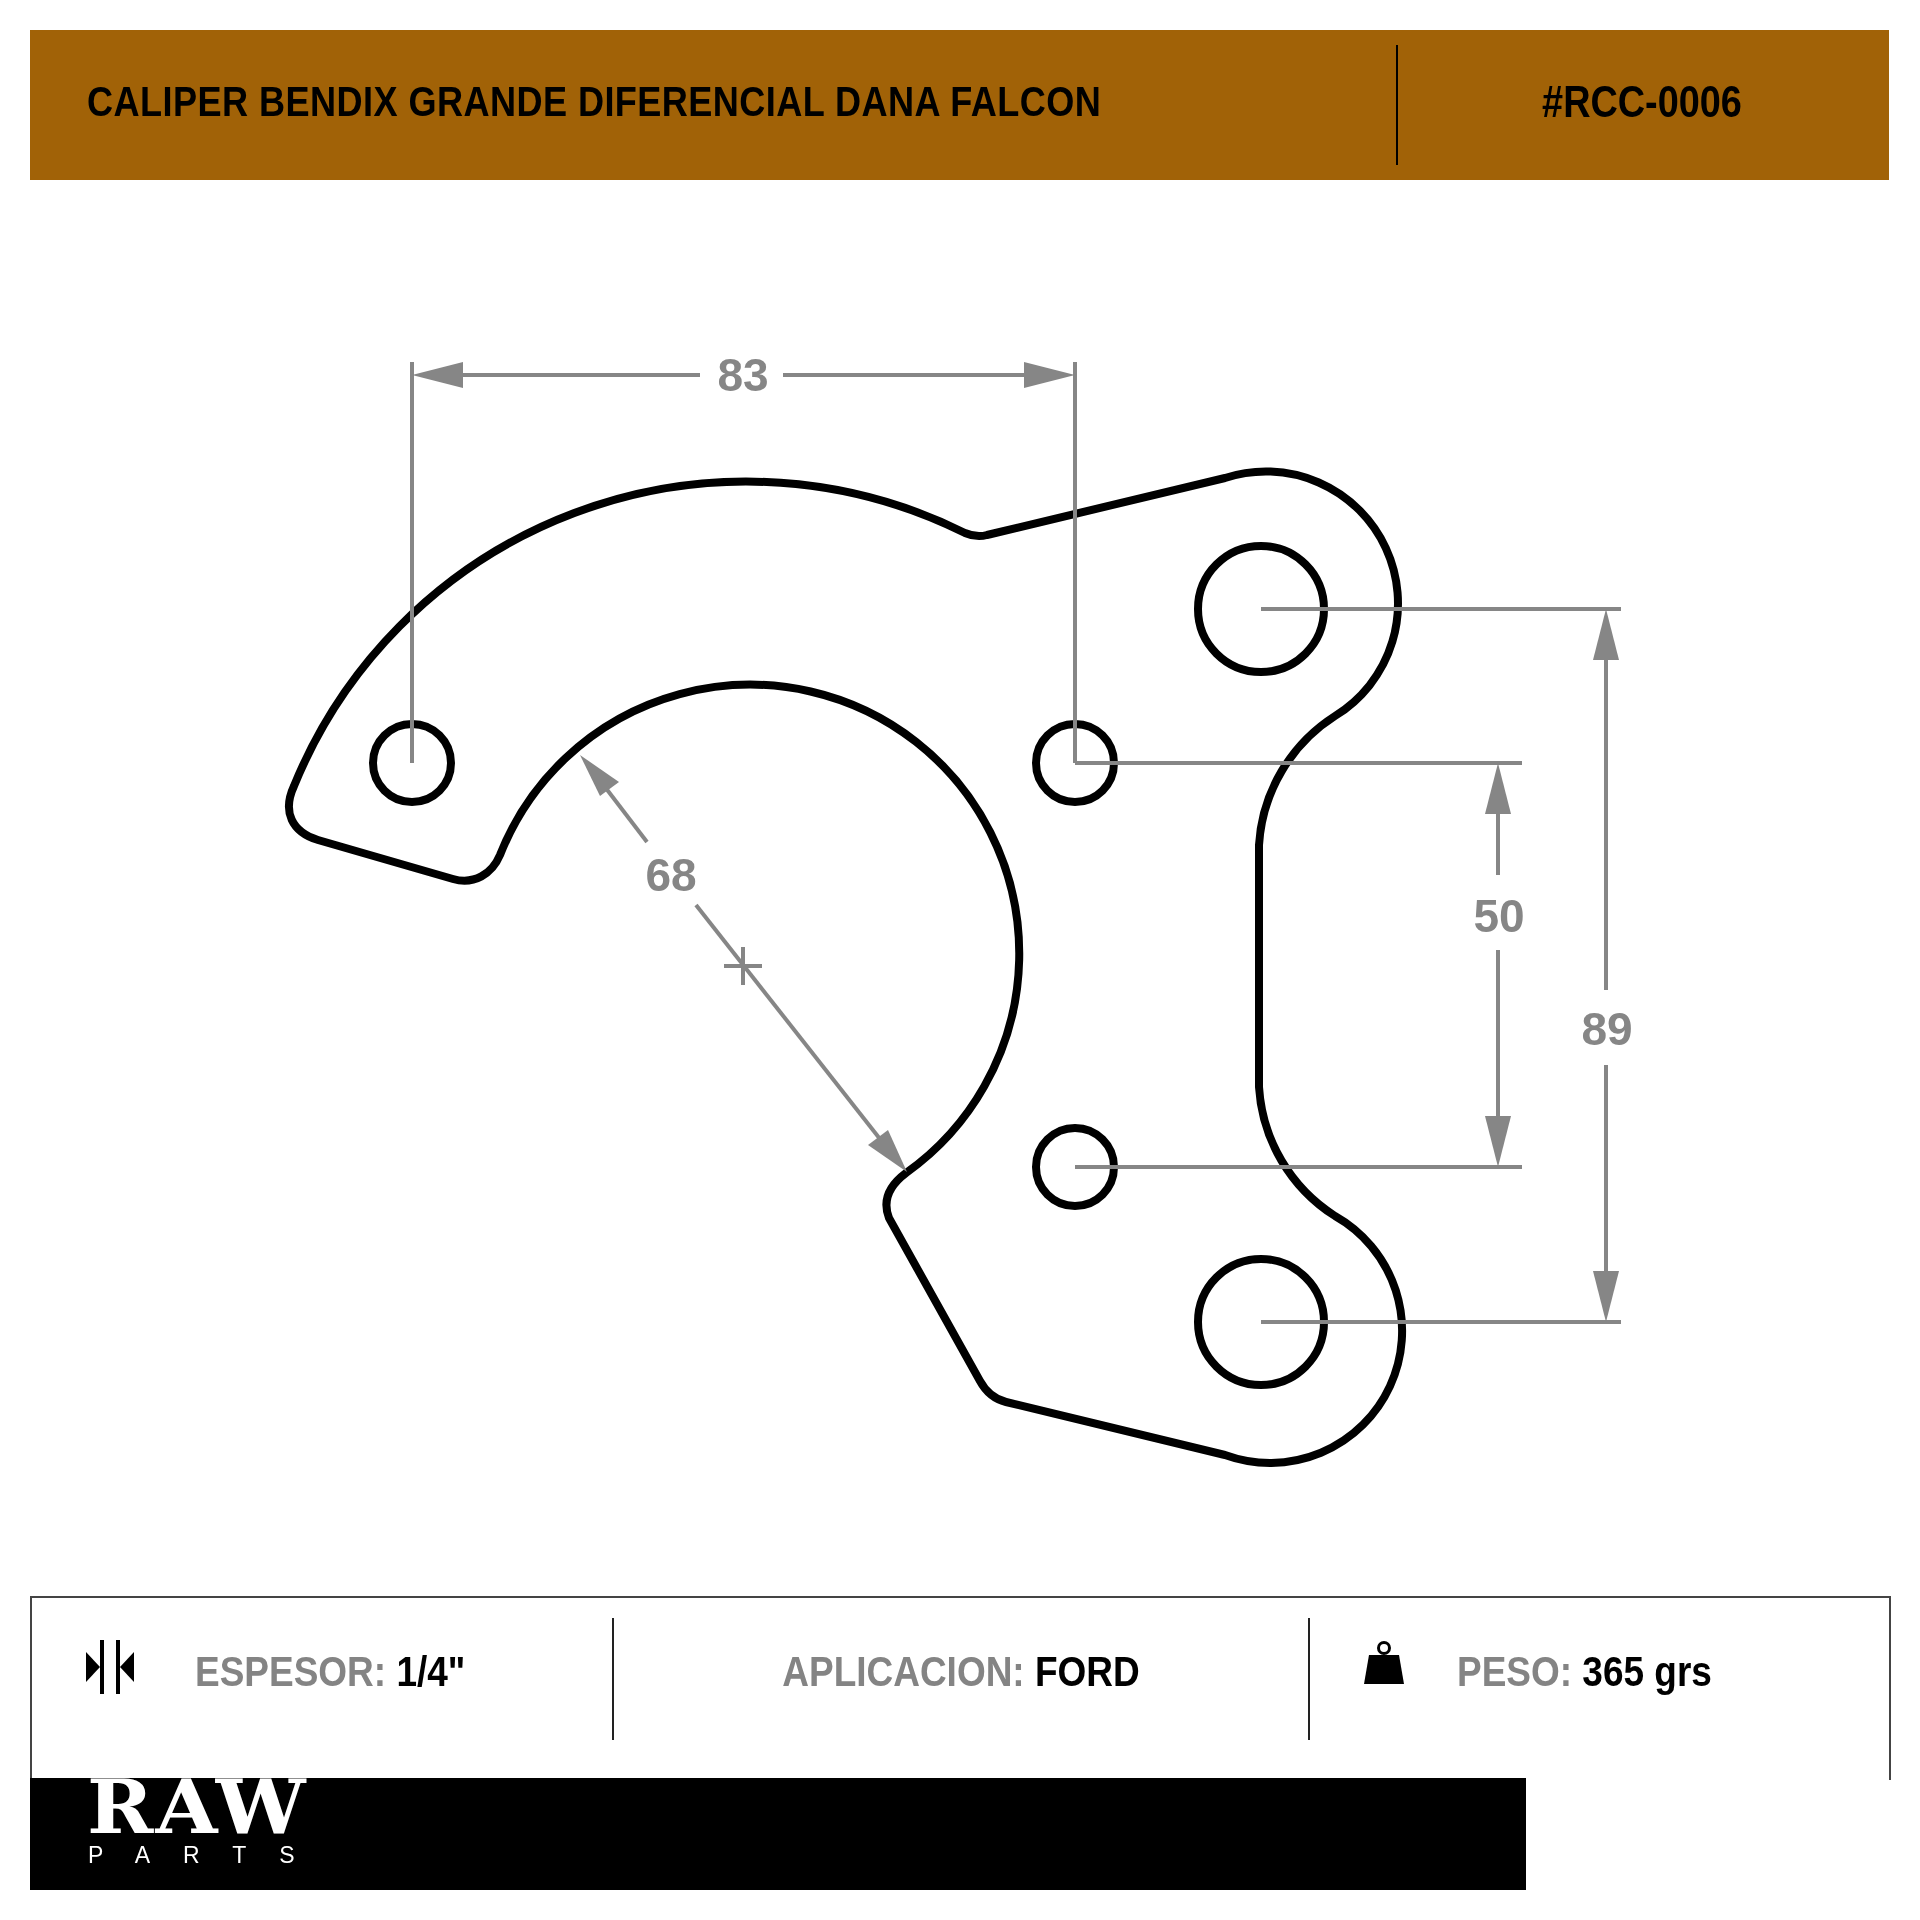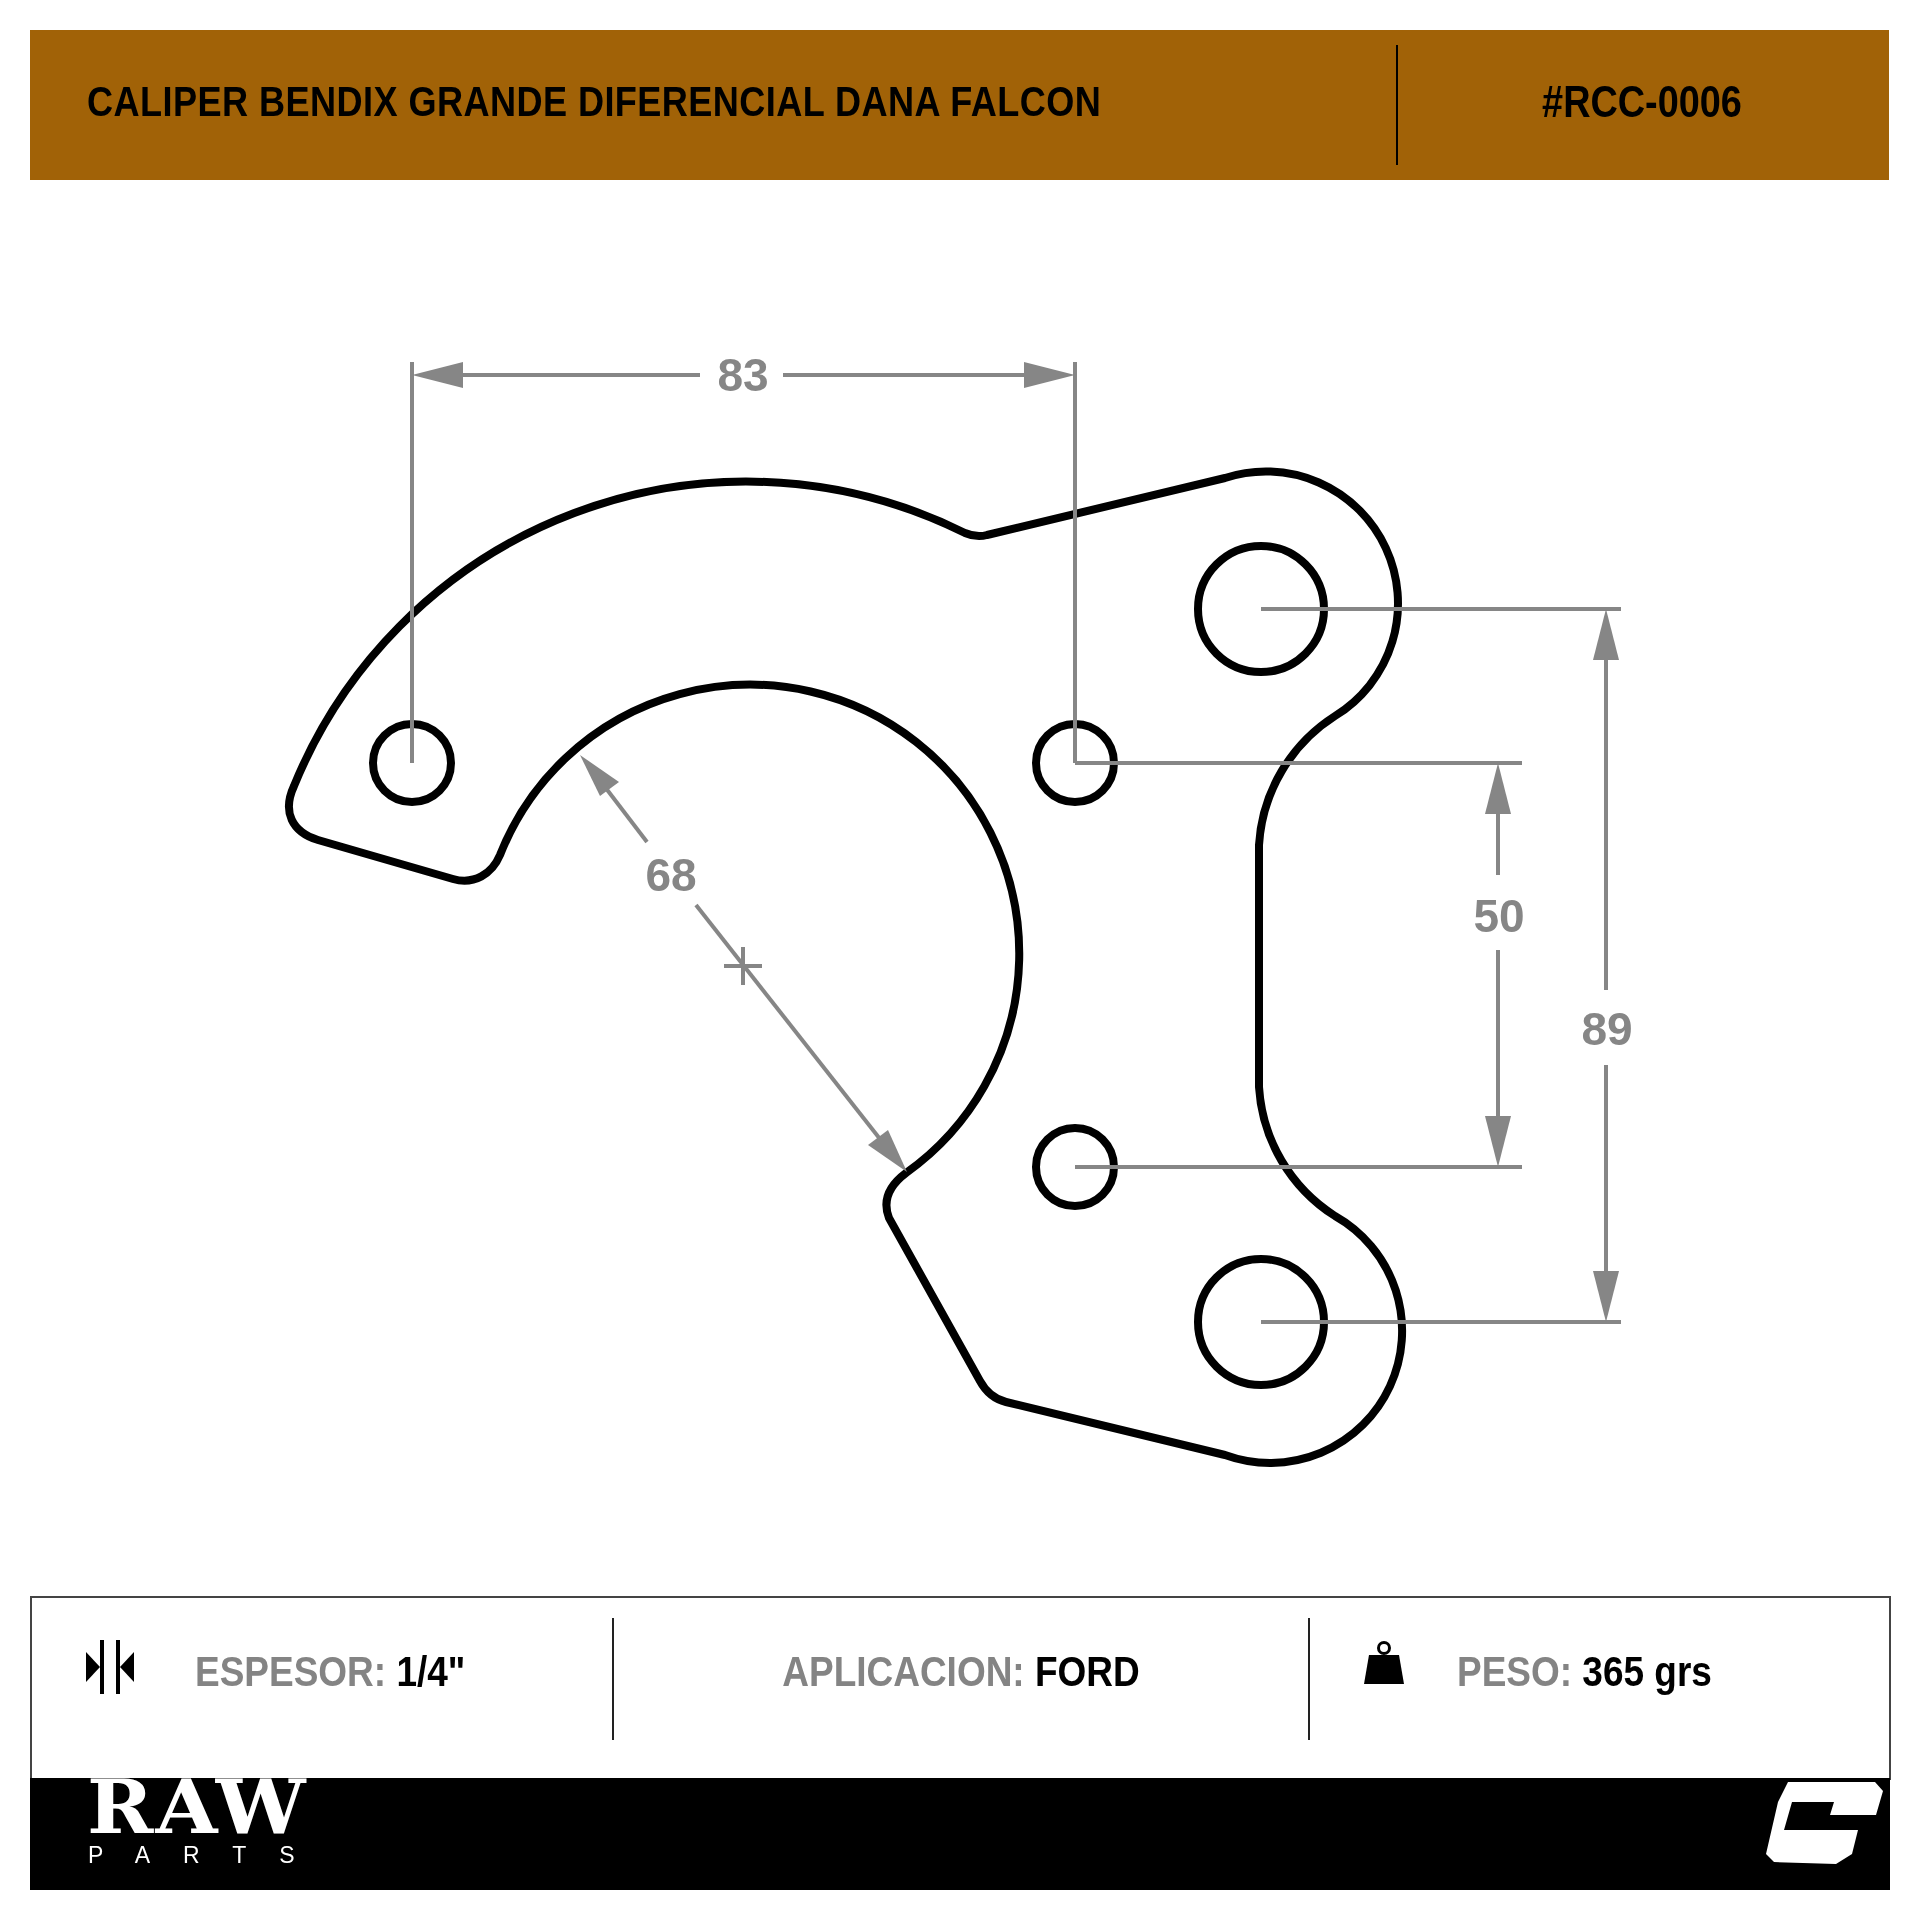--- a/index.html
+++ b/index.html
@@ -12,21 +12,21 @@
   .code { position:absolute; left:1400px; width:424px; top:50px; text-align:center; font-size:44px; font-weight:bold;
           color:#000; line-height:1; transform:scaleX(0.86); transform-origin:center center; white-space:nowrap; }
   .drawing { position:absolute; left:0; top:0; width:1920px; height:1920px; }
   .specs { position:absolute; left:30px; top:1596px; width:1857px; height:182px; border:2px solid #444; border-bottom:none; background:#fff; }
   .spec-div { position:absolute; top:20px; width:2px; height:122px; background:#222; }
   .spec { position:absolute; top:52px; font-size:43px; font-weight:bold; line-height:1; white-space:nowrap;
           transform:scaleX(0.86); }
   .spec .lbl { color:#848484; }
   .spec .val { color:#000; }
   .icon { position:absolute; }
-  .footer { position:absolute; left:30px; top:1778px; width:1860px; height:112px; background:#000; }
+  .footer { position:absolute; left:30px; top:1778px; width:1496px; height:112px; background:#000; }
   .raw { position:absolute; left:57px; top:-8px; font-family:"DejaVu Serif", serif; font-weight:bold; font-size:74px;
          color:#fff; letter-spacing:2px; transform:scaleX(1.08); transform-origin:left top; line-height:1; }
   .parts { position:absolute; left:58px; top:66px; font-size:23px; color:#fff; letter-spacing:33px; line-height:1; }
   .clogo { position:absolute; left:1710px; top:-6px; }
 </style>
 </head>
 <body>
 
 <div class="header">
   <div class="title">CALIPER BENDIX GRANDE DIFERENCIAL DANA FALCON</div>

